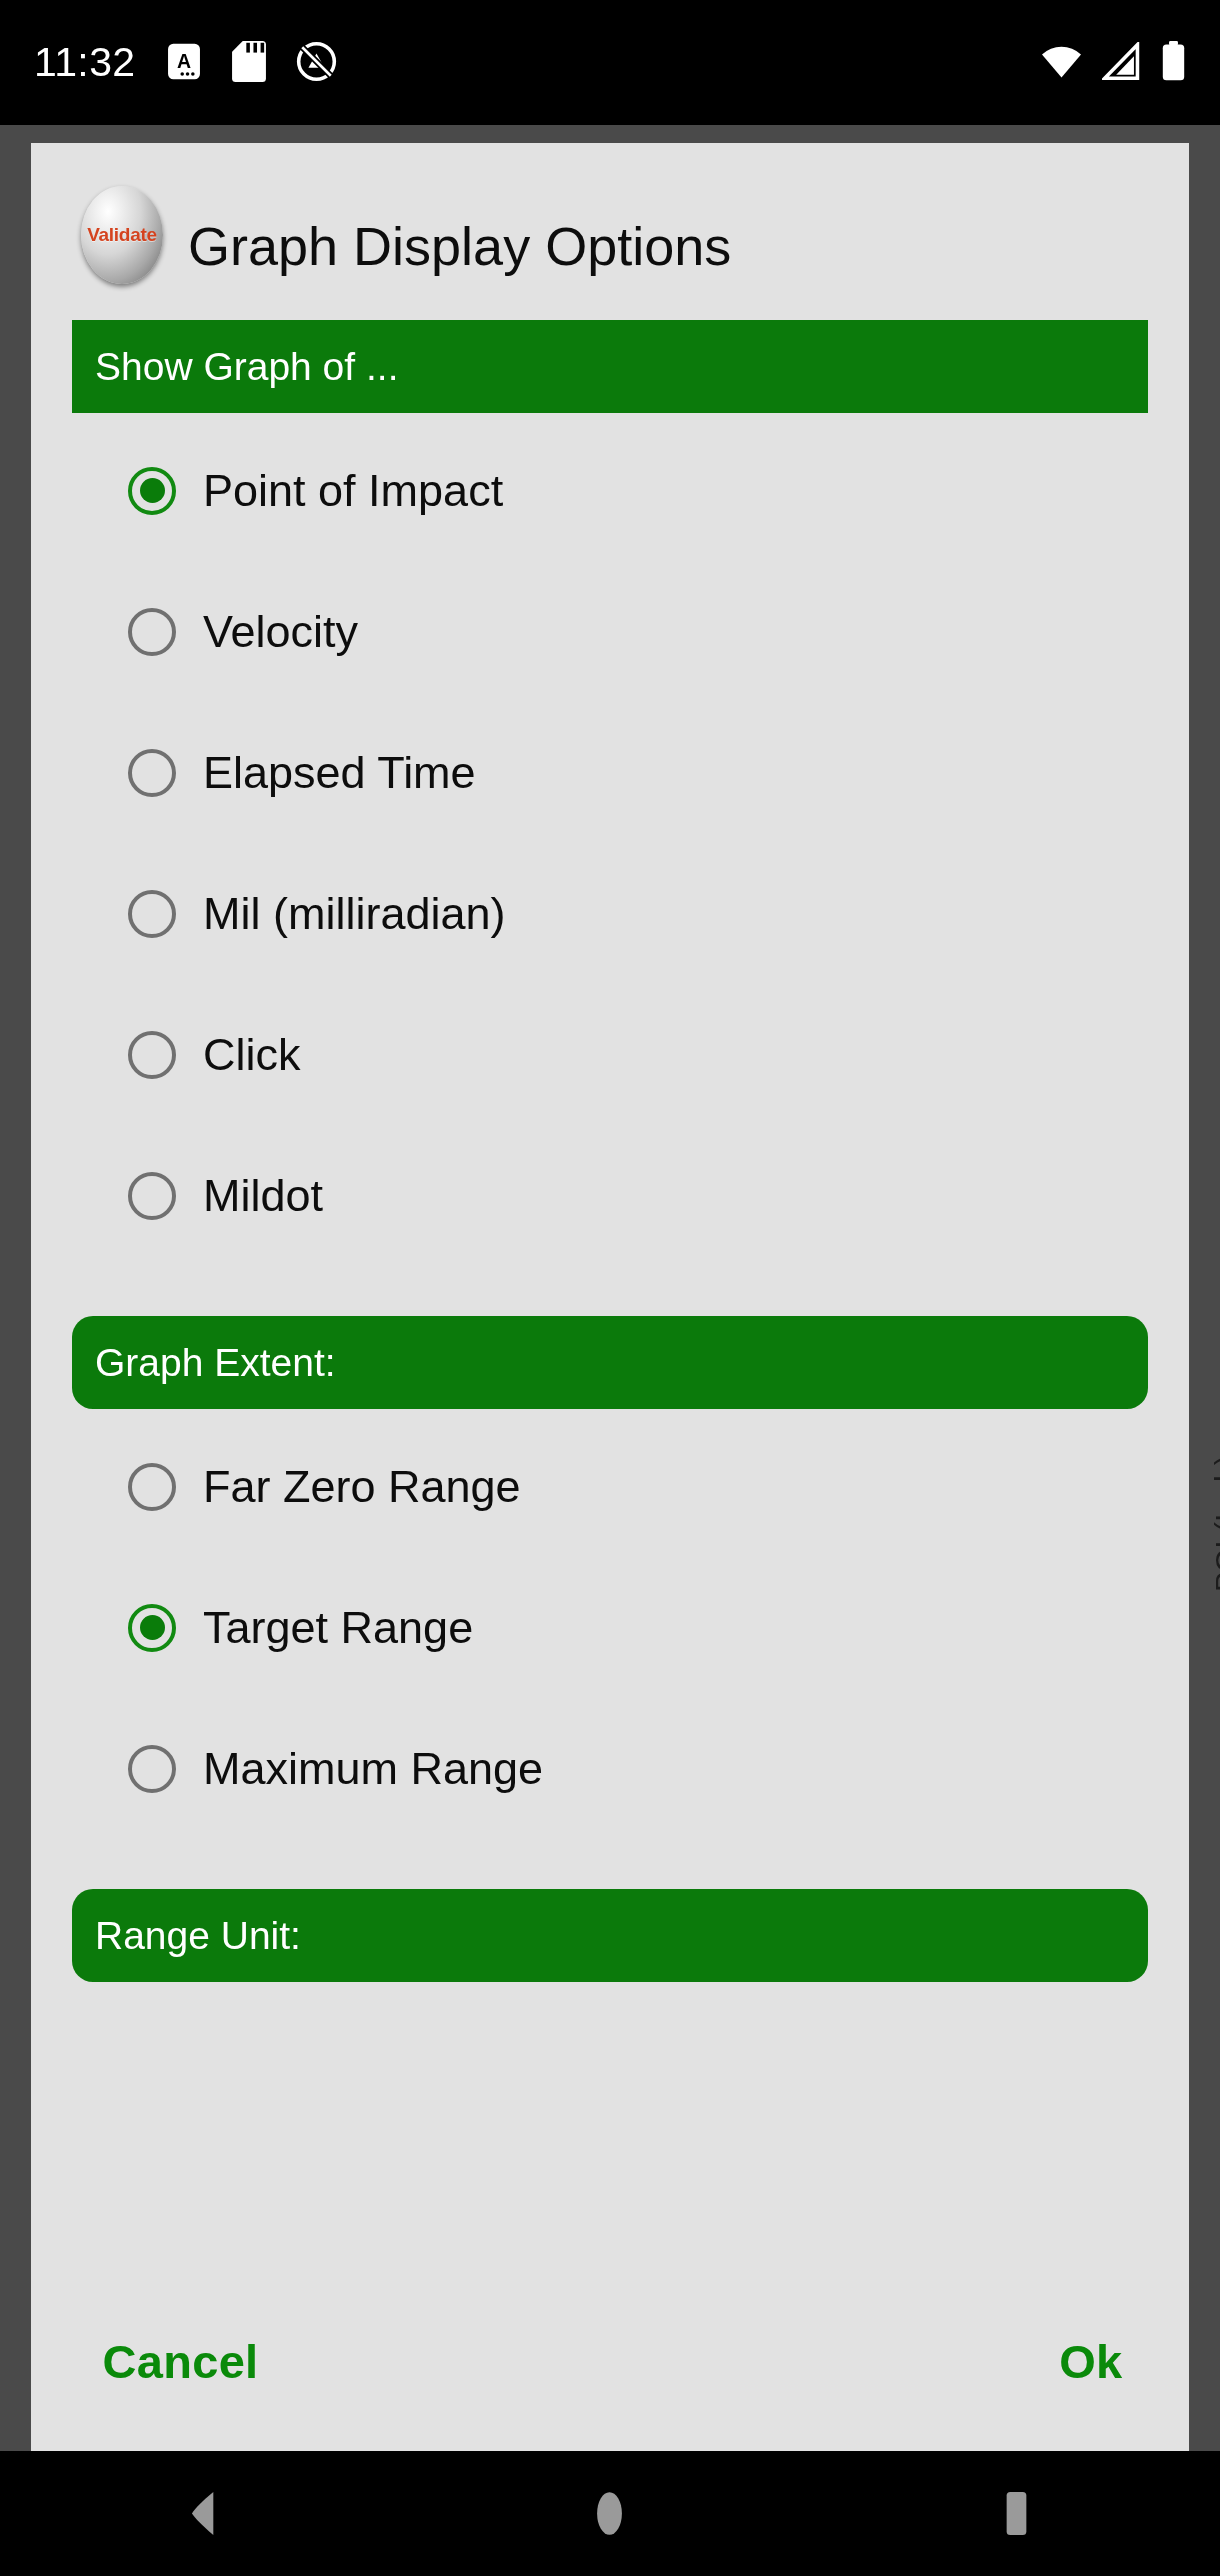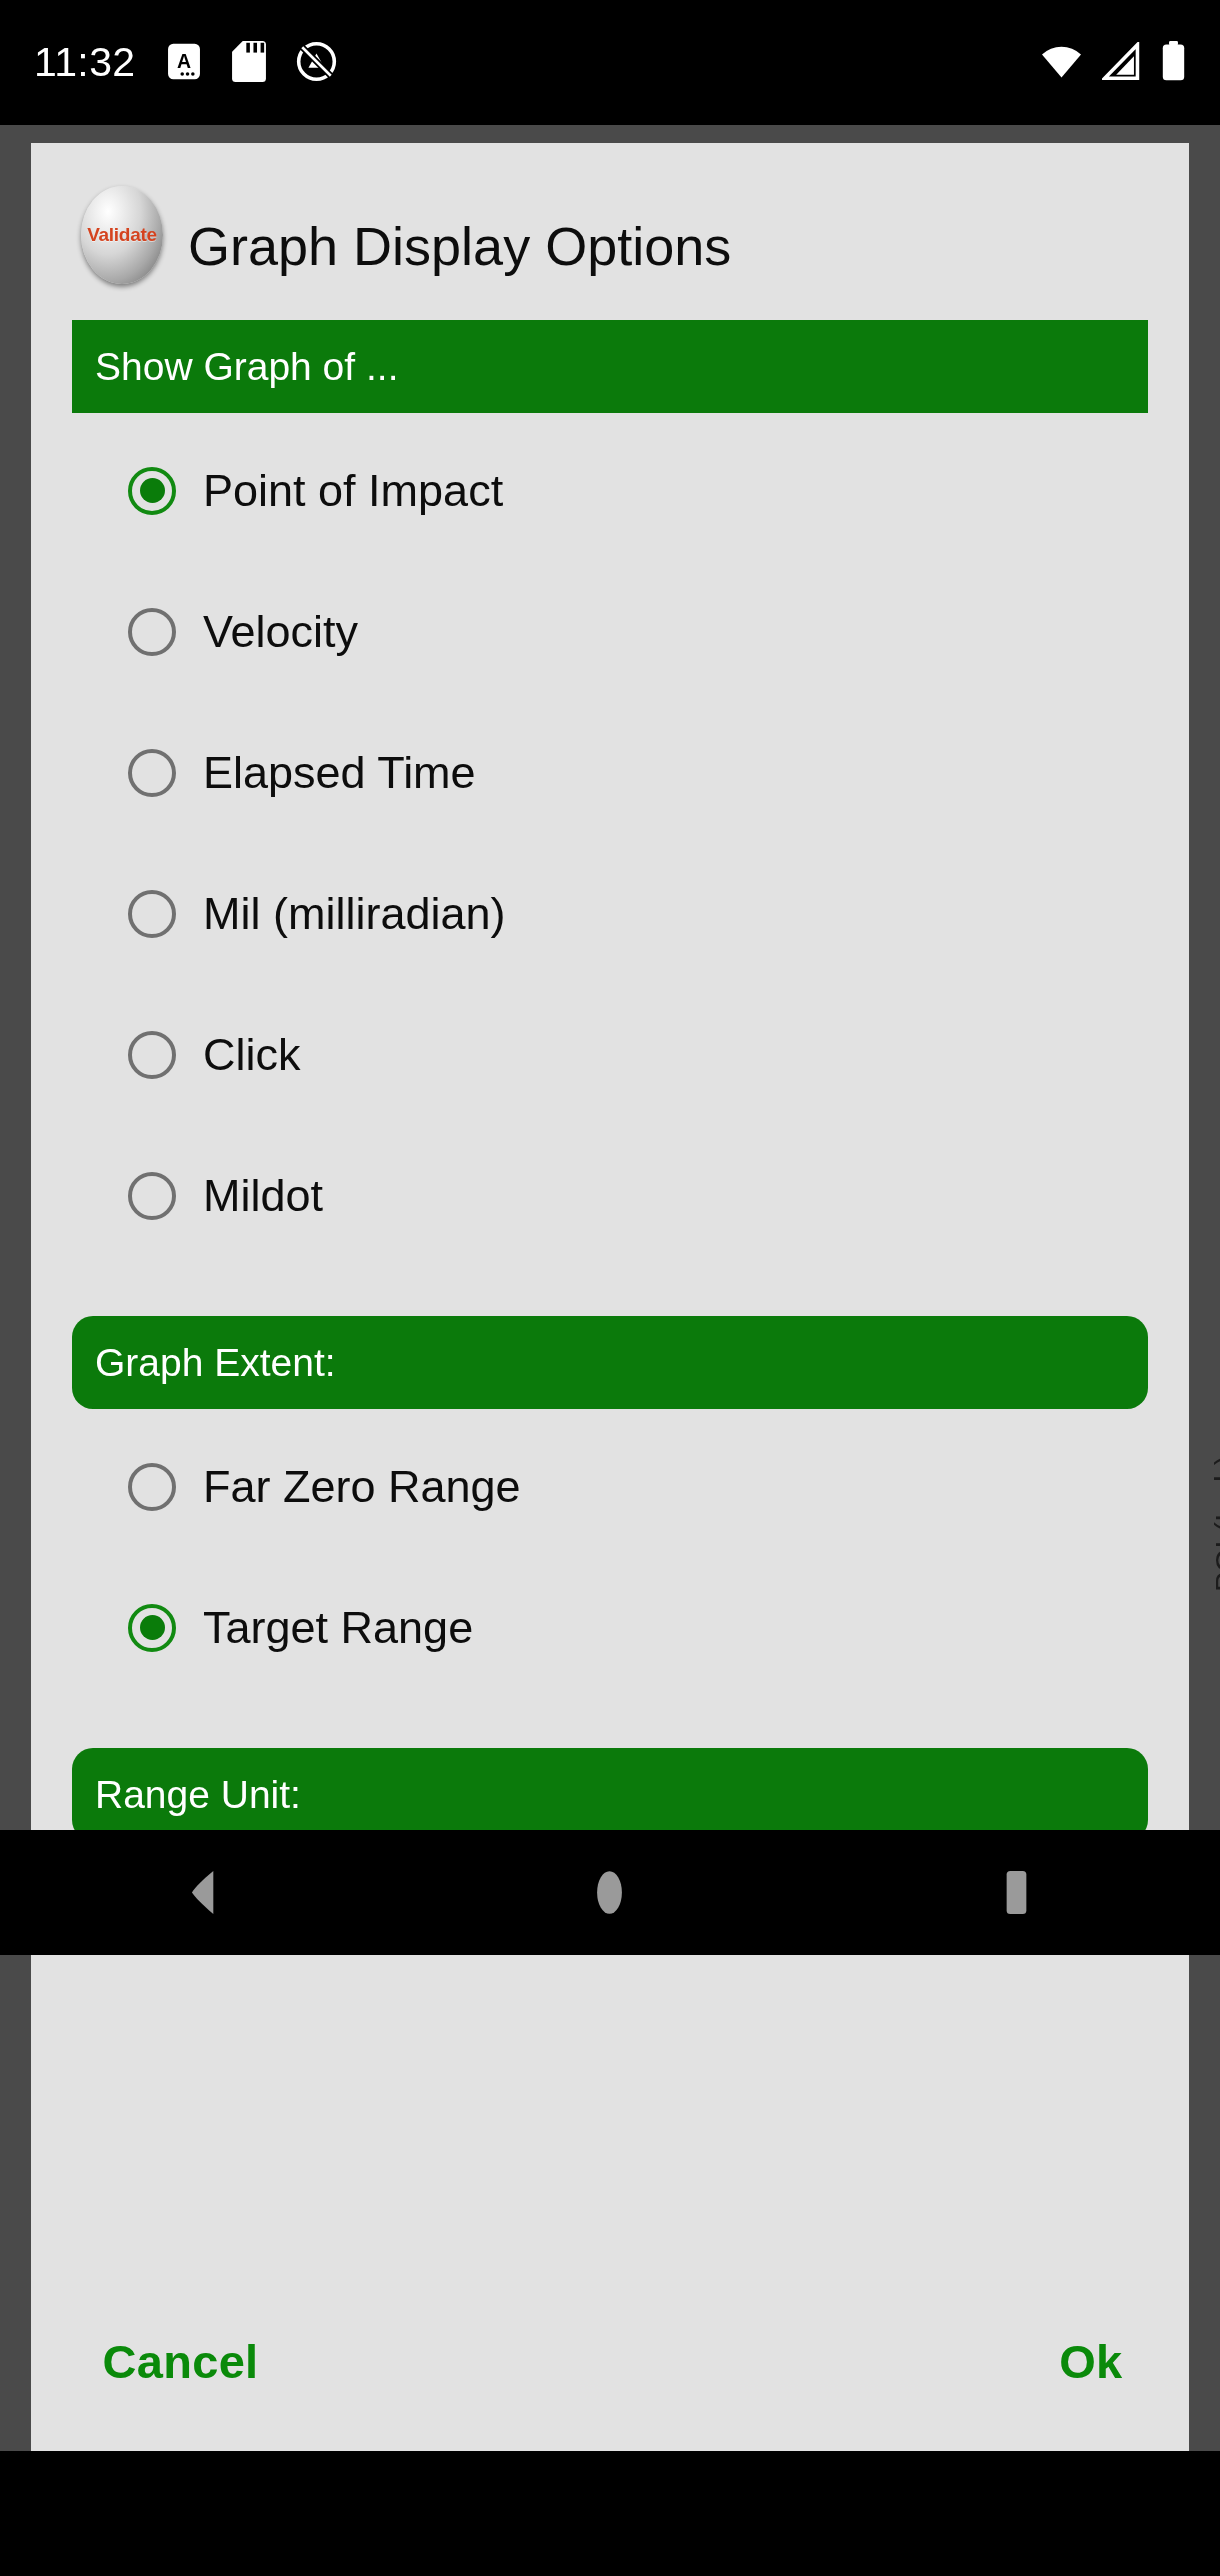--- a/index.html
+++ b/index.html
@@ -6,21 +6,21 @@
   html, body {
     width:1220px; height:2576px;
     background:#000;
     font-family:"Liberation Sans", sans-serif;
     overflow:hidden;
   }
 
   
   #screen {
     position:relative;
-    width:1220px; height:1955px;
+    width:1220px; height:2576px;
     background:#c4b5fd;
   }
 
   
   #status-bar {
     position:absolute; top:0; left:0;
     width:1220px; height:125px;
     background:#000;
     display:flex; align-items:center;
     padding:0 34px;
@@ -276,20 +276,24 @@
           </div>
           <div class="section-header spaced">Graph Extent:</div>
           <div class="radio-row first">
             <span class="radio-mark"></span>
             <span class="radio-label">Far Zero Range</span>
           </div>
           <div class="radio-row">
             <span class="radio-mark checked"></span>
             <span class="radio-label">Target Range</span>
           </div>
+          <div class="radio-row">
+            <span class="radio-mark"></span>
+            <span class="radio-label">Maximum Range</span>
+          </div>
           <div class="section-header spaced">Range Unit:</div>
         </div>
     </div>
 
     <div id="dialog-footer">
       <button class="dlg-btn" id="cancel-button">Cancel</button>
       <button class="dlg-btn" id="ok-button">Ok</button>
     </div>
   </div>
 

